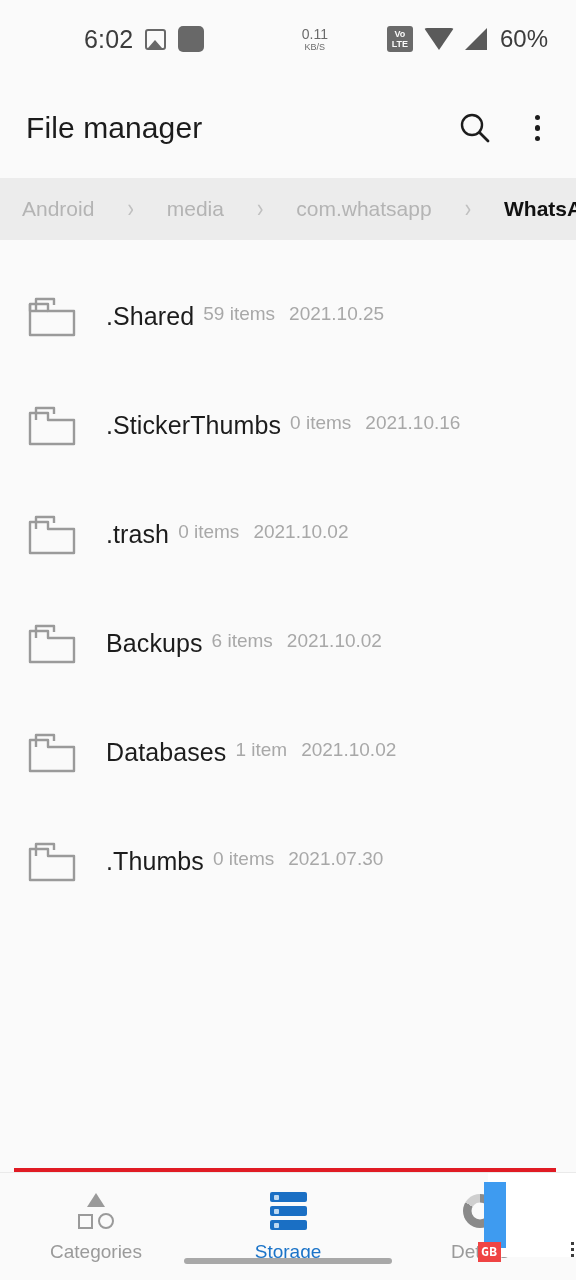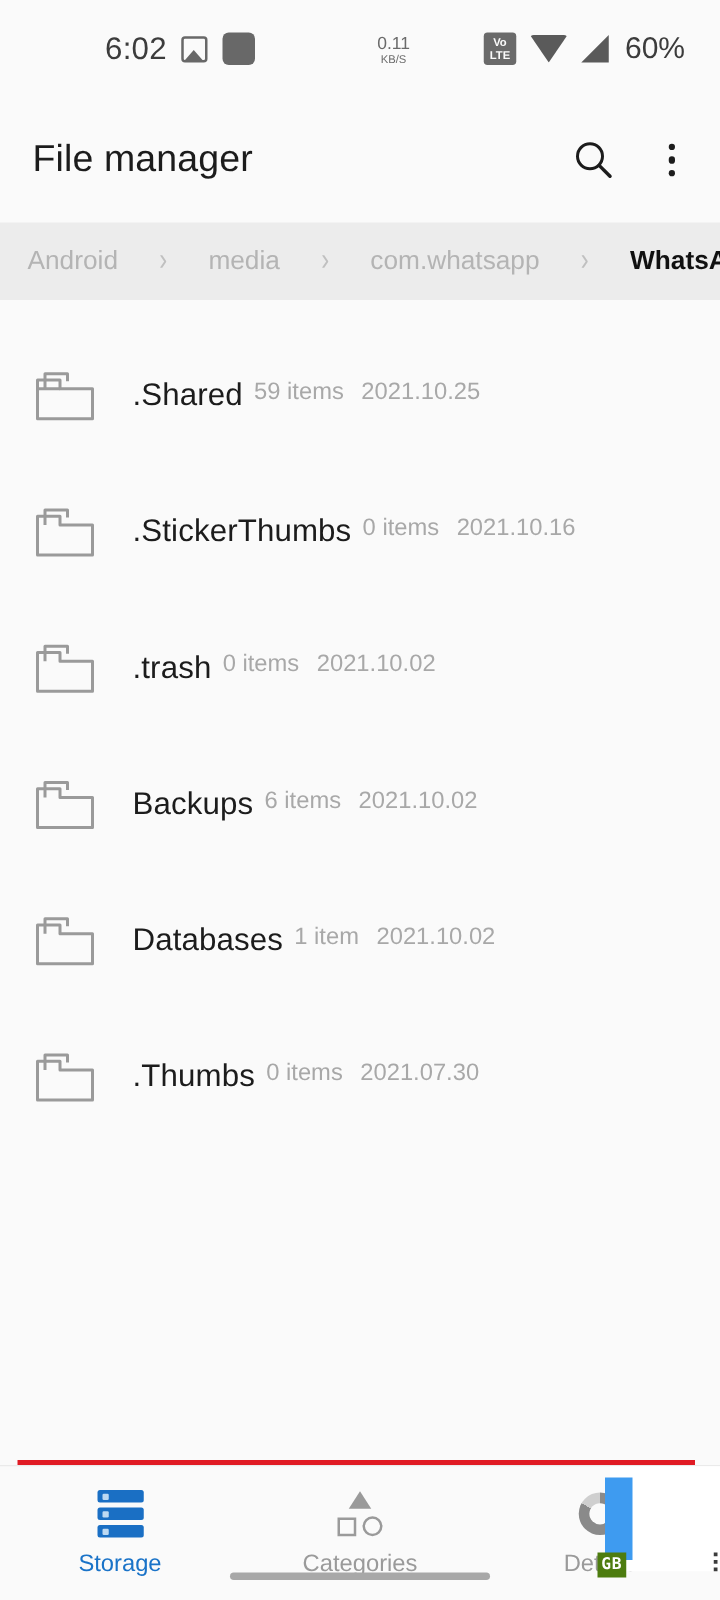--- a/index.html
+++ b/index.html
@@ -344,21 +344,21 @@
     height: 66px;
     background: #3e9bf0;
     z-index: 21;
   }
   .overlay-gb {
     position: absolute;
     left: 478px;
     top: 1242px;
     height: 20px;
     padding: 0 3px;
-    background: #4d7c0f;
+    background: #ef4444;
     color: #ffffff;
     font-size: 13px;
     font-weight: bold;
     letter-spacing: 0.5px;
     line-height: 20px;
     z-index: 22;
     font-family: "DejaVu Sans Mono", monospace;
   }
   .overlay-dots {
     position: absolute;
@@ -542,40 +542,40 @@
     </div>
 
     <div class="highlight-box">
       
       
     </div>
   </div>
 
   <div class="bottom-nav">
 
+    <div class="nav-item">
+      <div class="nav-icon">
+        <div class="cat-icon">
+          <div class="cat-tri"></div>
+          <div class="cat-sq"></div>
+          <div class="cat-ci"></div>
+        </div>
+      </div>
+      <div class="nav-label">Categories</div>
+    </div>
+
     <div class="nav-item active">
       <div class="nav-icon">
         <div class="stor-icon">
           <div class="stor-bar"></div>
           <div class="stor-bar"></div>
           <div class="stor-bar"></div>
         </div>
       </div>
       <div class="nav-label">Storage</div>
-    </div>
-
-    <div class="nav-item">
-      <div class="nav-icon">
-        <div class="cat-icon">
-          <div class="cat-tri"></div>
-          <div class="cat-sq"></div>
-          <div class="cat-ci"></div>
-        </div>
-      </div>
-      <div class="nav-label">Categories</div>
     </div>
 
     <div class="nav-item">
       <div class="nav-icon">
         <div class="det-icon"></div>
       </div>
       <div class="nav-label">Details</div>
     </div>
 
     <div class="home-indicator"></div>

